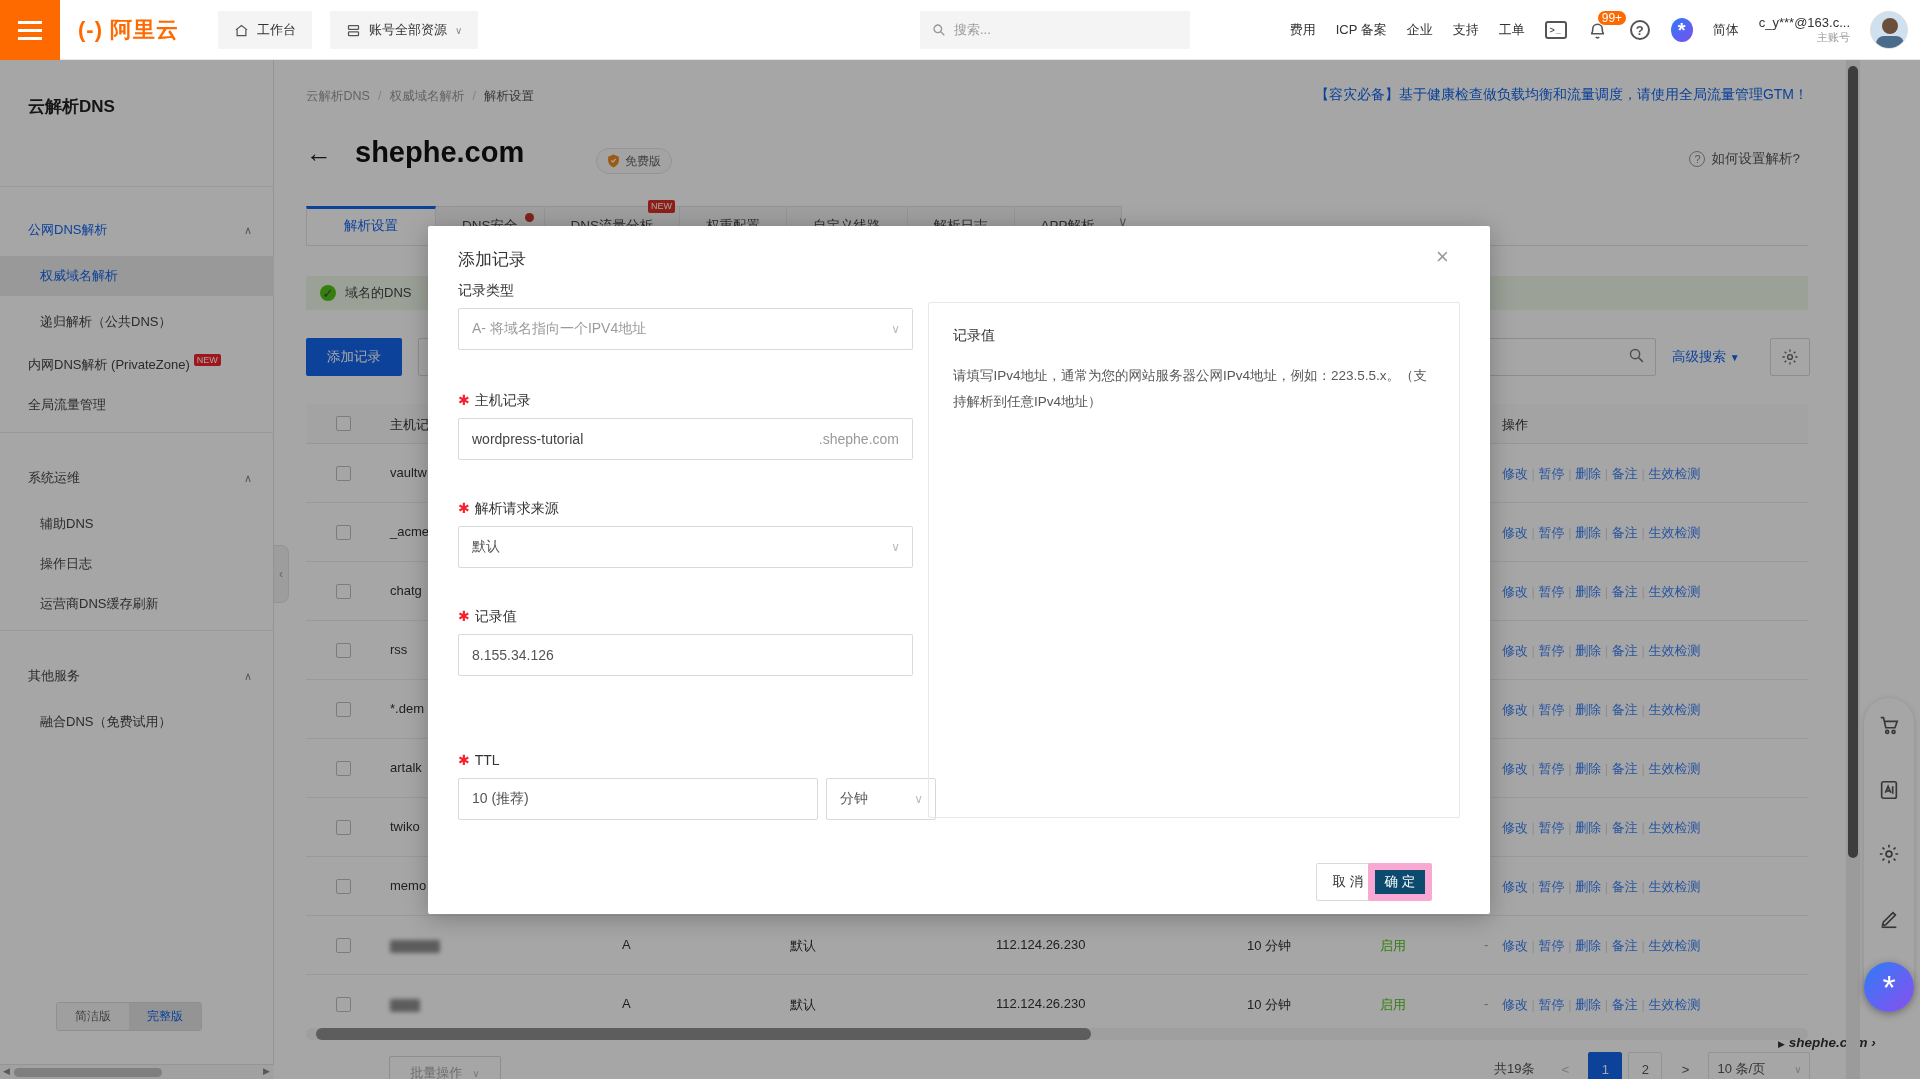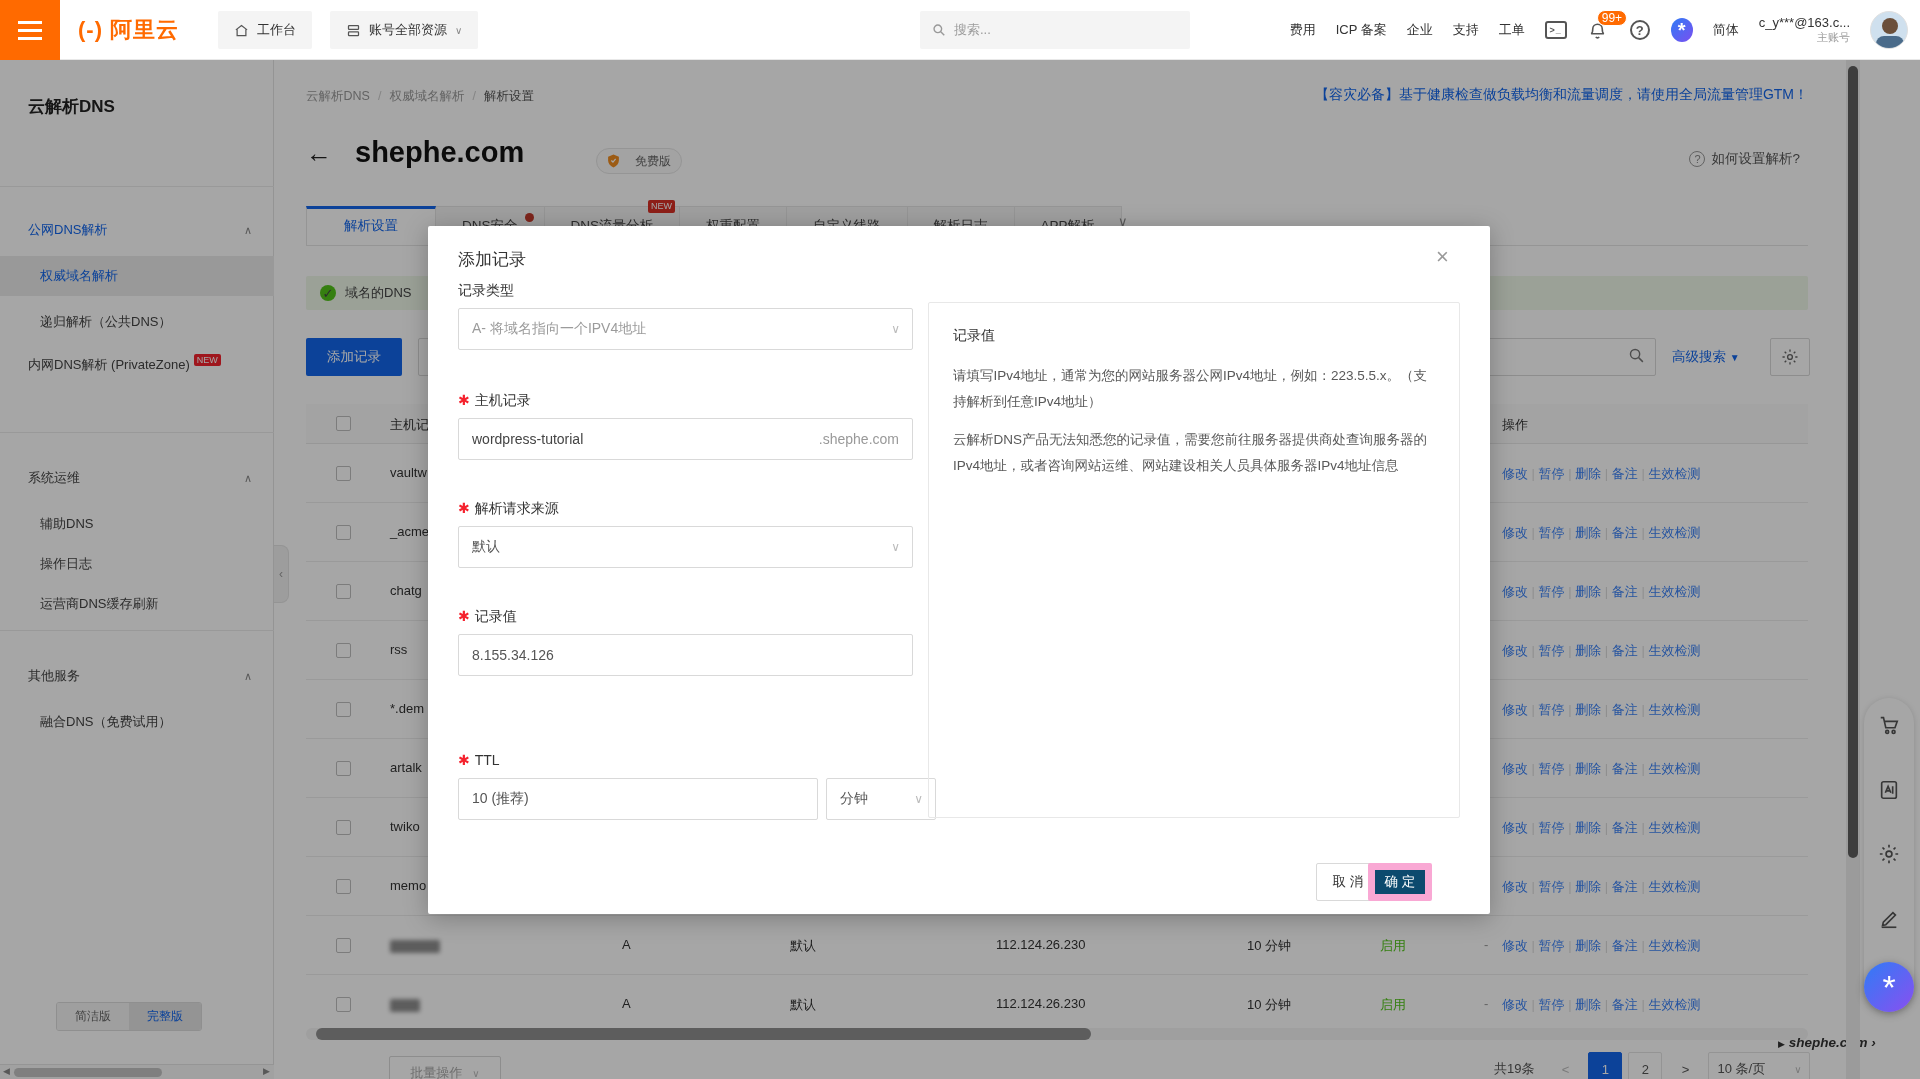--- a/index.html
+++ b/index.html
@@ -49,21 +49,21 @@
   .sb-hscroll .thumb { position:absolute; left:14px; top:3px; width:148px; height:9px; background:#c4c4c4; border-radius:5px; }
   .sb-hscroll .ar { position:absolute; top:1px; font-size:9px; color:#888; }
 
   
   .crumb { position:absolute; left:306px; top:88px; font-size:12.5px; color:#999; }
   .crumb b { color:#555; font-weight:normal; }
   .crumb span.sep { margin:0 8px; color:#ccc; }
   .gtm { position:absolute; right:112px; top:86px; font-size:14px; color:#1366ec; cursor:pointer; }
   .back-arrow { position:absolute; left:306px; top:138px; font-size:26px; color:#222; font-weight:bold; cursor:pointer; }
   .page-title { position:absolute; left:355px; top:136px; font-size:29px; font-weight:bold; color:#111; }
-  .free-badge { position:absolute; left:596px; top:148px; height:26px; border:1px solid #e5e5e5; background:#fbfbfb; border-radius:13px; display:flex; align-items:center; gap:15px; padding:0 10px; font-size:12px; color:#666; }
+  .free-badge { position:absolute; left:596px; top:148px; height:26px; border:1px solid #e5e5e5; background:#fbfbfb; border-radius:13px; display:flex; align-items:center; gap:5px; padding:0 10px; font-size:12px; color:#666; }
   .help-link { position:absolute; right:120px; top:150px; font-size:13.5px; color:#555; cursor:pointer; display:flex; align-items:center; gap:6px; }
   .help-link .qc { width:16px; height:16px; border:1.5px solid #999; border-radius:50%; color:#888; font-size:11px; display:flex; align-items:center; justify-content:center; }
 
   
   .tabs { position:absolute; left:306px; top:206px; height:40px; display:flex; }
   .tab { position:relative; height:40px; line-height:38px; padding:0 26px; font-size:13.5px; color:#444; background:#f5f5f5; border:1px solid #e5e5e5; border-left:none; cursor:pointer; white-space:nowrap; }
   .tab:first-child { border-left:1px solid #e5e5e5; }
   .tab.active { background:#fff; color:#1366ec; border-top:3px solid #1366ec; border-bottom:none; line-height:34px; }
   .tab .dot { position:absolute; top:6px; right:10px; width:9px; height:9px; border-radius:50%; background:#c0392b; }
   .tab .tbadge { position:absolute; top:-7px; right:4px; background:#d93026; color:#fff; font-size:9px; line-height:13px; padding:0 3px; border-radius:2px; }
@@ -195,20 +195,21 @@
     </div>
   </div>
 
   <div id="sidebar">
     <div class="sb-title">云解析DNS</div>
     <div class="sb-div" style="top:126px;"></div>
     <div class="sb-item blue" style="top:150px;"><span class="txt">公网DNS解析</span><span class="sb-chev">∧</span></div>
     <div class="sb-item indent selected" style="top:196px;"><span class="txt">权威域名解析</span></div>
     <div class="sb-item indent" style="top:242px;"><span class="txt">递归解析（公共DNS）</span></div>
     <div class="sb-item" style="top:285px;"><span class="txt">内网DNS解析 (PrivateZone)</span><span class="new-badge">NEW</span></div>
+    <div class="sb-item" style="top:325px;"><span class="txt">全局流量管理</span></div>
     <div class="sb-div" style="top:372px;"></div>
     <div class="sb-item" style="top:398px;"><span class="txt">系统运维</span><span class="sb-chev">∧</span></div>
     <div class="sb-item indent" style="top:444px;"><span class="txt">辅助DNS</span></div>
     <div class="sb-item indent" style="top:484px;"><span class="txt">操作日志</span></div>
     <div class="sb-item indent" style="top:524px;"><span class="txt">运营商DNS缓存刷新</span></div>
     <div class="sb-div" style="top:570px;"></div>
     <div class="sb-item" style="top:596px;"><span class="txt">其他服务</span><span class="sb-chev">∧</span></div>
     <div class="sb-item indent" style="top:642px;"><span class="txt">融合DNS（免费试用）</span></div>
     <div class="sb-footer">
       <div class="sb-f1">简洁版</div>
@@ -451,20 +452,19 @@
       <span class="val">10 (推荐)</span>
     </div>
     <div class="m-field" style="top:552px;left:398px;width:110px;">
       <span class="val">分钟</span>
         <span class="chev">∨</span>
     </div>
 
     <div class="m-panel">
       <h4>记录值</h4>
       <p>请填写IPv4地址，通常为您的网站服务器公网IPv4地址，例如：223.5.5.x。（支持解析到任意IPv4地址）</p>
-      <p>云解析DNS产品无法知悉您的记录值，需要您前往服务器提供商处查询服务器的IPv4地址，或者咨询网站运维、网站建设相关人员具体服务器IPv4地址信息</p>
     </div>
 
     <div class="m-btn m-cancel">取 消</div>
     <div class="m-btn m-ok">确 定</div>
   </div>
 
 </div>
 
 </body></html>

